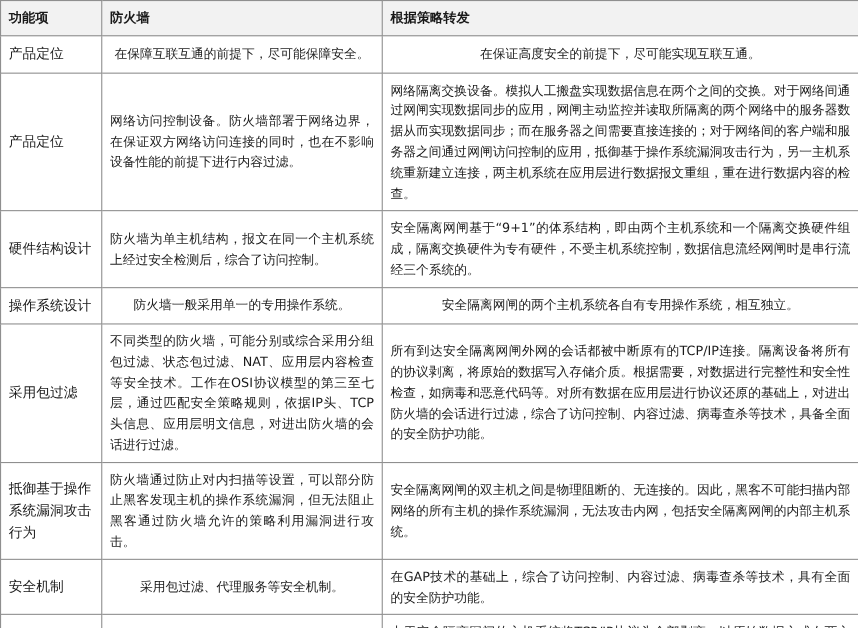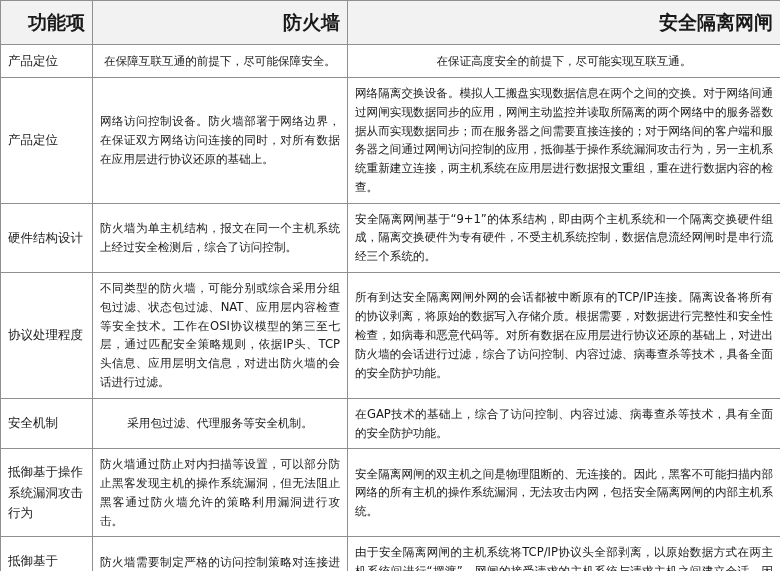--- a/index.html
+++ b/index.html
@@ -26,22 +26,22 @@
   #comparison-table th,
   #comparison-table td {
     border: 1px solid #8f8f8f;
     vertical-align: middle;
     padding: 6px 7px;
     line-height: 1.62;
   }
   thead th {
     background: #f2f2f2;
     font-weight: bold;
-    font-size: 19px;
-    text-align: right;
+    font-size: 12px;
+    text-align: left;
     padding: 7px 6px;
     margin-left: 20px;
   }
   td.feature-cell {
     font-size: 12.5px;
     font-weight: normal;
     padding-left: 3px;
     padding-right: 3px;
   }
   td.body-cell {
@@ -60,53 +60,58 @@
 <table id="comparison-table">
   <colgroup>
     <col class="col-feature">
     <col class="col-firewall">
     <col class="col-gap">
   </colgroup>
   <thead>
     <tr>
       <th>功能项</th>
       <th>防火墙</th>
-      <th>安全隔离网闸</th>
+      <th>根据策略转发</th>
     </tr>
   </thead>
   <tbody>
       <tr>
         <td class="feature-cell">产品定位</td>
         <td class="body-cell center">在保障互联互通的前提下，尽可能保障安全。</td>
         <td class="body-cell center">在保证高度安全的前提下，尽可能实现互联互通。</td>
       </tr>
       <tr>
         <td class="feature-cell">产品定位</td>
-        <td class="body-cell">网络访问控制设备。防火墙部署于网络边界，在保证双方网络访问连接的同时，对所有数据在应用层进行协议还原的基础上。</td>
+        <td class="body-cell">网络访问控制设备。防火墙部署于网络边界，在保证双方网络访问连接的同时，也在不影响设备性能的前提下进行内容过滤。</td>
         <td class="body-cell">网络隔离交换设备。模拟人工搬盘实现数据信息在两个之间的交换。对于网络间通过网闸实现数据同步的应用，网闸主动监控并读取所隔离的两个网络中的服务器数据从而实现数据同步；而在服务器之间需要直接连接的；对于网络间的客户端和服务器之间通过网闸访问控制的应用，抵御基于操作系统漏洞攻击行为，另一主机系统重新建立连接，两主机系统在应用层进行数据报文重组，重在进行数据内容的检查。</td>
       </tr>
       <tr>
         <td class="feature-cell">硬件结构设计</td>
         <td class="body-cell">防火墙为单主机结构，报文在同一个主机系统上经过安全检测后，综合了访问控制。</td>
         <td class="body-cell">安全隔离网闸基于“9+1”的体系结构，即由两个主机系统和一个隔离交换硬件组成，隔离交换硬件为专有硬件，不受主机系统控制，数据信息流经网闸时是串行流经三个系统的。</td>
       </tr>
       <tr>
-        <td class="feature-cell">协议处理程度</td>
+        <td class="feature-cell">操作系统设计</td>
+        <td class="body-cell center">防火墙一般采用单一的专用操作系统。</td>
+        <td class="body-cell center">安全隔离网闸的两个主机系统各自有专用操作系统，相互独立。</td>
+      </tr>
+      <tr>
+        <td class="feature-cell">采用包过滤</td>
         <td class="body-cell">不同类型的防火墙，可能分别或综合采用分组包过滤、状态包过滤、NAT、应用层内容检查等安全技术。工作在OSI协议模型的第三至七层，通过匹配安全策略规则，依据IP头、TCP头信息、应用层明文信息，对进出防火墙的会话进行过滤。</td>
         <td class="body-cell">所有到达安全隔离网闸外网的会话都被中断原有的TCP/IP连接。隔离设备将所有的协议剥离，将原始的数据写入存储介质。根据需要，对数据进行完整性和安全性检查，如病毒和恶意代码等。对所有数据在应用层进行协议还原的基础上，对进出防火墙的会话进行过滤，综合了访问控制、内容过滤、病毒查杀等技术，具备全面的安全防护功能。</td>
+      </tr>
+      <tr>
+        <td class="feature-cell">抵御基于操作系统漏洞攻击行为</td>
+        <td class="body-cell">防火墙通过防止对内扫描等设置，可以部分防止黑客发现主机的操作系统漏洞，但无法阻止黑客通过防火墙允许的策略利用漏洞进行攻击。</td>
+        <td class="body-cell">安全隔离网闸的双主机之间是物理阻断的、无连接的。因此，黑客不可能扫描内部网络的所有主机的操作系统漏洞，无法攻击内网，包括安全隔离网闸的内部主机系统。</td>
       </tr>
       <tr>
         <td class="feature-cell">安全机制</td>
         <td class="body-cell center">采用包过滤、代理服务等安全机制。</td>
         <td class="body-cell">在GAP技术的基础上，综合了访问控制、内容过滤、病毒查杀等技术，具有全面的安全防护功能。</td>
-      </tr>
-      <tr>
-        <td class="feature-cell">抵御基于操作系统漏洞攻击行为</td>
-        <td class="body-cell">防火墙通过防止对内扫描等设置，可以部分防止黑客发现主机的操作系统漏洞，但无法阻止黑客通过防火墙允许的策略利用漏洞进行攻击。</td>
-        <td class="body-cell">安全隔离网闸的双主机之间是物理阻断的、无连接的。因此，黑客不可能扫描内部网络的所有主机的操作系统漏洞，无法攻击内网，包括安全隔离网闸的内部主机系统。</td>
       </tr>
       <tr>
         <td class="feature-cell">抵御基于TCP/IP漏洞的攻击</td>
         <td class="body-cell">防火墙需要制定严格的访问控制策略对连接进行检查以抵御TCP/IP漏洞攻击，只能对大部分已知TCP/IP攻击实施阻断。</td>
         <td class="body-cell">由于安全隔离网闸的主机系统将TCP/IP协议头全部剥离，以原始数据方式在两主机系统间进行“摆渡”，网闸的接受请求的主机系统与请求主机之间建立会话。因此，对于目前所有的如源地址欺骗、伪造TCP序列号、SYN攻击等TCP/IP漏洞攻击是完全阻断的。</td>
       </tr>
     </tbody>
 </table>
 
 </body></html>

